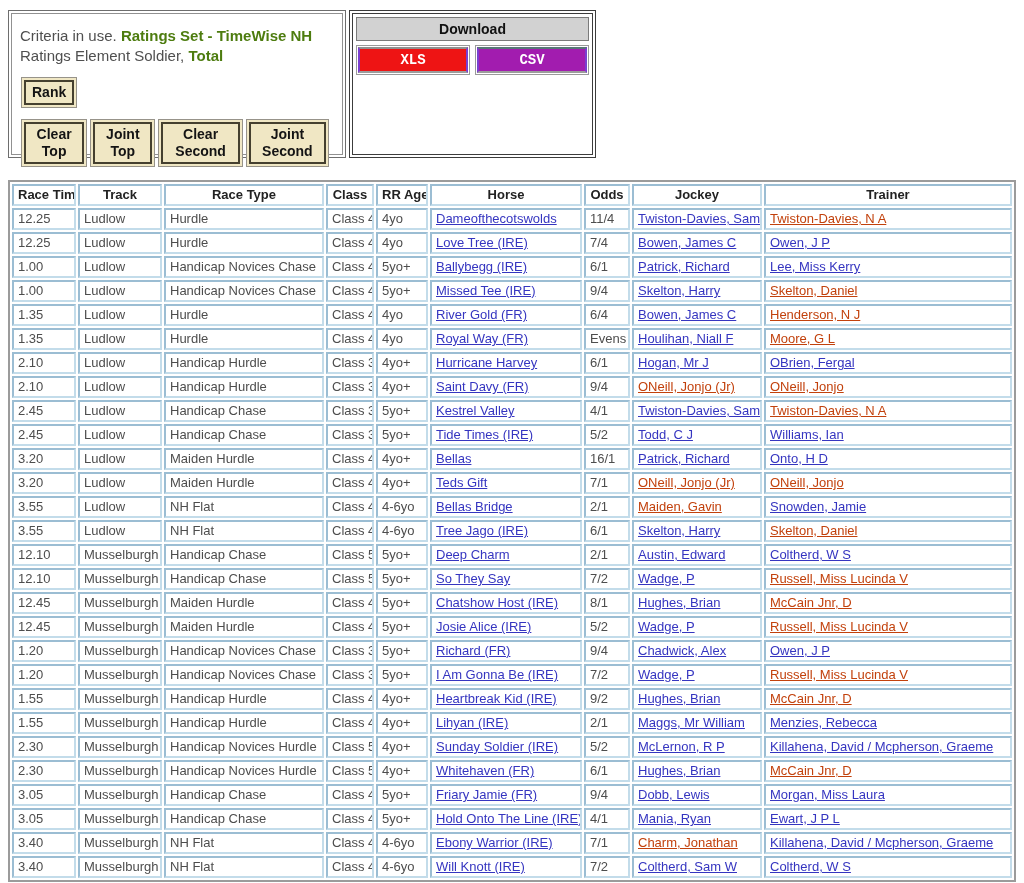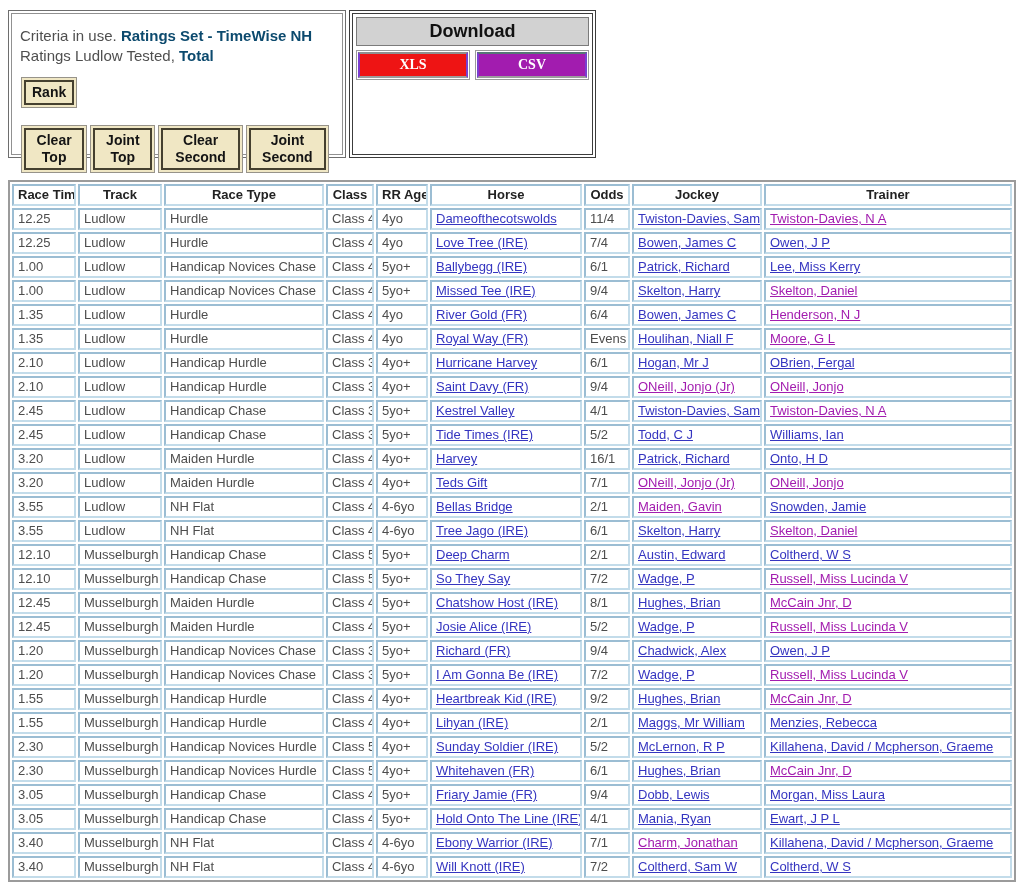--- a/index.html
+++ b/index.html
@@ -26,64 +26,64 @@
     padding: 8px 8px 6px 8px;
     display: flex;
     flex-direction: column;
   }
   .criteria-text {
     font-size: 15px;
     line-height: 20px;
     color: #4f4f4f;
     margin: 4px 0 0 0;
   }
-  .criteria-text b { color: #0c4a6e; }
+  .criteria-text b { color: #4d7c0f; }
 
   .btn {
     font-family: "Liberation Sans", sans-serif;
     font-size: 14px;
     font-weight: bold;
     color: #141414;
     background: #f0e7c4;
     border: 2px solid #45402f;
     box-shadow: 0 0 0 2px #f0e7c4, 0 0 0 3px #97938a;
     padding: 2px 6px;
     cursor: pointer;
     line-height: 17px;
   }
-  .rank-row { margin: 14px 0 10px 4px; }
+  .rank-row { margin: 14px 0 4px 4px; }
   .actions-row { margin: 13px 8px 2px 4px; display: flex; gap: 9px; }
 
   .download-outer {
     width: 247px;
     margin-left: 3px;
     border: 1px solid #3c3c3c;
     padding: 2px;
     background: #fff;
   }
   .download-inner {
     border: 1px solid #3c3c3c;
     height: 100%;
     padding: 3px;
   }
   .download-header {
     background: #d2d2d2;
     border: 1px solid #7b7b7b;
     text-align: center;
     font-weight: bold;
-    font-size: 18px;
+    font-size: 14px;
     color: #111;
     padding: 3px 0;
   }
   .download-buttons { display: flex; gap: 5px; margin-top: 4px; }
   .dl-btn-frame { flex: 1; border: 1px solid #9a9a9a; padding: 1px; background: #fff; }
   .dl-btn {
     display: block;
     width: 100%;
-    font-family: Liberation Serif, serif;
+    font-family: Liberation Mono, monospace;
     font-size: 14px;
     font-weight: bold;
     color: #ffffff;
     text-align: center;
     padding: 3px 0;
     cursor: pointer;
     border: 2px solid;
   }
   .dl-btn.xls { background: #ee1414; border-color: #8f8f8f #7a3fd0 #9c9c9c #7a3fd0; }
   .dl-btn.csv { background: #a21caf; border-color: #577676 #7a3fd0 #9c9c9c #7a3fd0; }
@@ -119,32 +119,32 @@
   .col-track   { width: 84px; }
   .col-type    { width: 160px; }
   .col-class   { width: 48px; }
   .col-age     { width: 52px; }
   .col-horse   { width: 152px; }
   .col-odds    { width: 46px; }
   .col-jockey  { width: 130px; }
   .col-trainer { width: auto; }
 
   a.cell-link { color: #3535c0; text-decoration: underline; }
-  a.cell-link.visited { color: #a21caf; }
+  a.cell-link.visited { color: #c2410c; }
 </style>
 </head>
 <body>
 
 <div class="page">
 
   <div class="top-area">
 
     <div class="criteria-outer">
       <div class="criteria-inner">
-        <p class="criteria-text"><span>Criteria in use. </span><b>Ratings Set - TimeWise NH</b><span> Ratings Ludlow Tested, </span><b>Total</b></p>
+        <p class="criteria-text"><span>Criteria in use. </span><b>Ratings Set - TimeWise NH</b><span> Ratings Element Soldier, </span><b>Total</b></p>
         <div class="rank-row">
           <button class="btn">Rank</button>
         </div>
         <div class="actions-row">
           <button class="btn">Clear Top</button>
           <button class="btn">Joint Top</button>
           <button class="btn">Clear Second</button>
           <button class="btn">Joint Second</button>
         </div>
       </div>
@@ -301,21 +301,21 @@
     <td>5/2</td>
     <td><a href="#" class="cell-link">Todd, C J</a></td>
     <td><a href="#" class="cell-link">Williams, Ian</a></td>
   </tr>
         <tr>
     <td>3.20</td>
     <td>Ludlow</td>
     <td>Maiden Hurdle</td>
     <td>Class 4</td>
     <td>4yo+</td>
-    <td><a href="#" class="cell-link">Harvey</a></td>
+    <td><a href="#" class="cell-link">Bellas</a></td>
     <td>16/1</td>
     <td><a href="#" class="cell-link">Patrick, Richard</a></td>
     <td><a href="#" class="cell-link">Onto, H D</a></td>
   </tr>
         <tr>
     <td>3.20</td>
     <td>Ludlow</td>
     <td>Maiden Hurdle</td>
     <td>Class 4</td>
     <td>4yo+</td>

